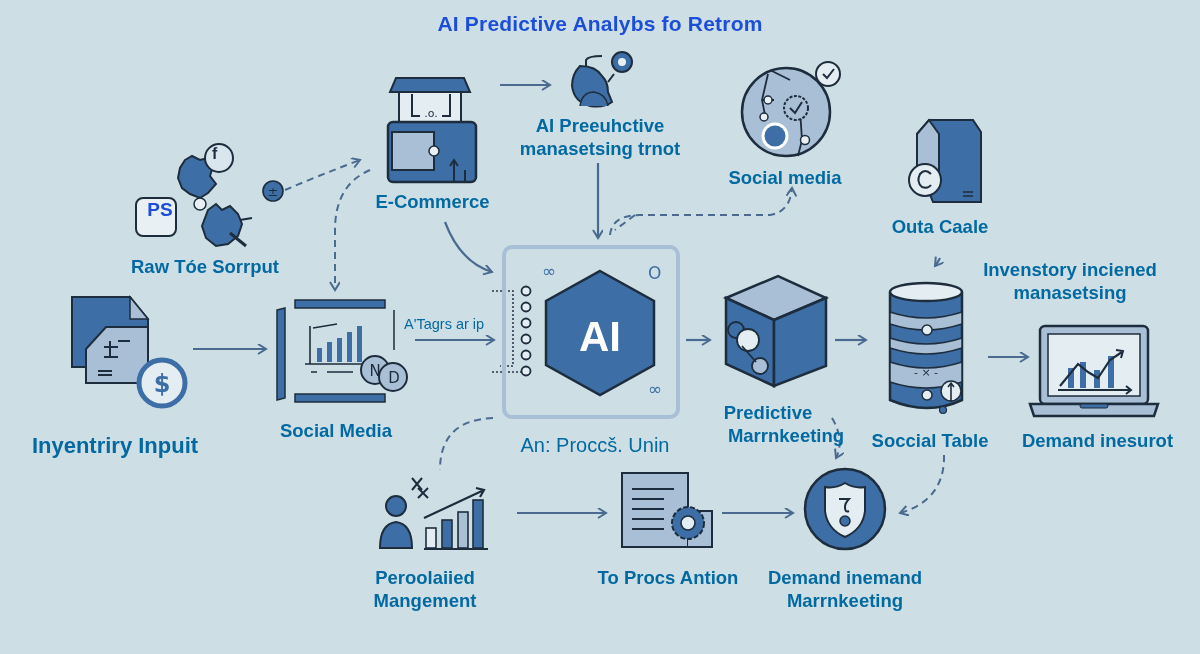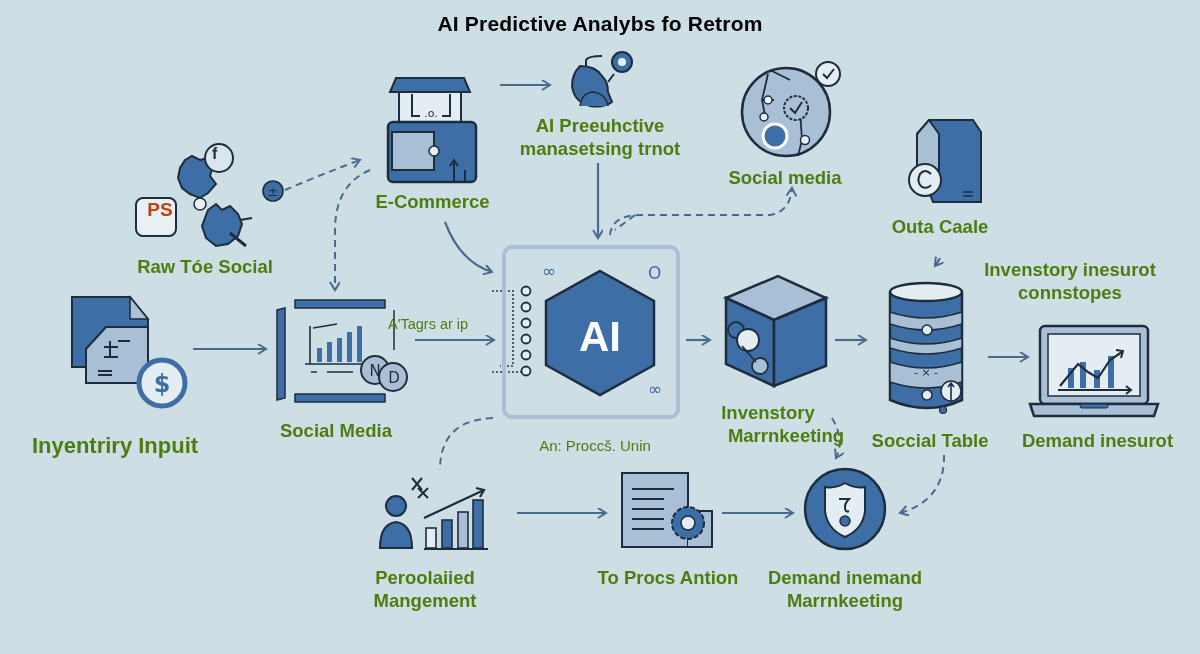--- a/index.html
+++ b/index.html
@@ -4,22 +4,22 @@
 <style>
   html, body { margin:0; padding:0; }
   body {
     width:1200px; height:654px; overflow:hidden;
     background:#cddfe5;
     font-family:"Liberation Sans", "DejaVu Sans", sans-serif;
     color:#1c2a36;
     position:relative;
   }
   .abs { position:absolute; }
-  .title { left:0; width:1200px; top:12px; text-align:center; font-size:21px; font-weight:bold; color:#000000; letter-spacing:0.2px; }
-  .lbl { position:absolute; font-weight:bold; font-size:18.5px; color:#4d7c0f; text-align:center; line-height:23px; white-space:nowrap; }
+  .title { left:0; width:1200px; top:12px; text-align:center; font-size:21px; font-weight:bold; color:#1d4ed8; letter-spacing:0.2px; }
+  .lbl { position:absolute; font-weight:bold; font-size:18.5px; color:#0369a1; text-align:center; line-height:23px; white-space:nowrap; }
   .lbl.sm { font-size:14.5px; font-weight:normal; }
   svg.icon { position:absolute; overflow:visible; }
   svg.wires { position:absolute; left:0; top:0; width:1200px; height:654px; pointer-events:none; }
 </style>
 </head>
 <body>
 
 <div class="abs title">AI Predictive Analybs fo Retrom</div>
 
 <svg class="wires" viewBox="0 0 1200 654">
@@ -64,26 +64,26 @@
     <g fill="#3e6ea6" stroke="#1e2d3d" stroke-width="2">
       <path d="M55,22 L62,18 L70,22 L78,20 L83,28 L80,38 L86,46 L78,55 L70,60 L60,56 L52,50 L48,40 L50,30 Z"></path>
       <path d="M78,72 L86,66 L92,72 L100,68 L108,76 L112,86 L108,98 L98,106 L86,108 L76,100 L72,88 Z"></path>
     </g>
     <circle cx="89" cy="20" r="14" fill="#d9e6ee" stroke="#1e2d3d" stroke-width="2"></circle>
     <circle cx="70" cy="66" r="6" fill="#e8f0f4" stroke="#1e2d3d" stroke-width="1.5"></circle>
     <line x1="100" y1="95" x2="116" y2="108" stroke="#1e2d3d" stroke-width="3"></line>
     <line x1="110" y1="82" x2="122" y2="80" stroke="#1e2d3d" stroke-width="2"></line>
   </svg>
   <span class="abs" style="left:212px;top:145px;font-size:16px;color:#1e2d3d;font-weight:bold">f</span>
-  <span class="abs" style="left:140px;top:199px;width:40px;text-align:center;font-size:19px;font-weight:bold;color:#c2410c">PS</span>
+  <span class="abs" style="left:140px;top:199px;width:40px;text-align:center;font-size:19px;font-weight:bold;color:#1d4ed8">PS</span>
   <svg class="icon" style="left:262px;top:180px" width="22" height="22" viewBox="0 0 22 22">
     <circle cx="11" cy="11" r="10" fill="#3e6ea6" stroke="#1e2d3d" stroke-width="1.6"></circle>
     <text x="11" y="15.5" font-size="13" text-anchor="middle" fill="#1e2d3d" font-family="DejaVu Sans, sans-serif">±</text>
   </svg>
-  <div class="lbl" style="left:110px;top:255px;width:190px">Raw Tóe  Social</div>
+  <div class="lbl" style="left:110px;top:255px;width:190px">Raw Tóe  Sorrput</div>
 </div>
 
 <div>
   <svg class="icon" style="left:388px;top:78px" width="92" height="106" viewBox="0 0 92 106">
     <path d="M8,0 L76,0 L82,14 L2,14 Z" fill="#3e6ea6" stroke="#1e2d3d" stroke-width="2"></path>
     <rect x="11" y="14" width="62" height="30" fill="#e3edf2" stroke="#1e2d3d" stroke-width="2"></rect>
     <path d="M24,16 L24,38 L32,38 M62,16 L62,38 L54,38" stroke="#1e2d3d" stroke-width="2" fill="none"></path>
     <text x="43" y="39" font-size="11" text-anchor="middle" fill="#1e2d3d" font-family="DejaVu Sans, sans-serif">.o.</text>
     <rect x="0" y="44" width="88" height="60" rx="5" fill="#3e6ea6" stroke="#1e2d3d" stroke-width="2.5"></rect>
     <rect x="4" y="54" width="42" height="38" fill="#a9bfd6" stroke="#1e2d3d" stroke-width="2"></rect>
@@ -159,53 +159,53 @@
     <rect x="80" y="26" width="5" height="36" fill="#3e6ea6"></rect>
     <path d="M34,72 L40,72 M50,72 L76,72" stroke="#1e2d3d" stroke-width="1.5"></path>
     <circle cx="98" cy="70" r="14" fill="#a9bfd6" stroke="#1e2d3d" stroke-width="2"></circle>
     <circle cx="116" cy="77" r="14" fill="#a9bfd6" stroke="#1e2d3d" stroke-width="2"></circle>
     <text x="98" y="76" font-size="15" text-anchor="middle" fill="#1e2d3d" font-family="DejaVu Sans, sans-serif">N</text>
     <text x="117" y="83" font-size="15" text-anchor="middle" fill="#1e2d3d" font-family="DejaVu Sans, sans-serif">D</text>
   </svg>
   <div class="lbl" style="left:262px;top:419px;width:148px">Social Media</div>
 </div>
 
-<div class="lbl sm" style="left:388px;top:313px;width:100px;text-align:left">A'Tagrs ar  ip</div>
+<div class="lbl sm" style="left:404px;top:313px;width:100px;text-align:left">A'Tagrs ar  ip</div>
 
 <div>
   <div class="abs" style="left:502px;top:245px;width:170px;height:166px;border:4px solid #a9bfd6;border-radius:10px;"></div>
   <svg class="icon" style="left:520px;top:255px" width="152" height="150" viewBox="0 0 152 150">
     <text x="22" y="22" font-size="17" fill="#3e6ea6" font-family="DejaVu Sans, sans-serif">∞</text>
     <text x="128" y="24" font-size="17" fill="#3e6ea6" font-family="DejaVu Sans, sans-serif">O</text>
     <text x="128" y="140" font-size="17" fill="#3e6ea6" font-family="DejaVu Sans, sans-serif">∞</text>
     <polygon points="80,16 134,46 134,110 80,140 26,110 26,46" fill="#3e6ea6" stroke="#1e2d3d" stroke-width="2.5"></polygon>
     <text x="80" y="96" font-size="42" font-weight="bold" text-anchor="middle" fill="#ffffff" font-family="Liberation Sans, sans-serif">AI</text>
     <g fill="#e3edf2" stroke="#1e2d3d" stroke-width="1.8">
       <circle cx="6" cy="36" r="4.5"></circle>
       <circle cx="6" cy="52" r="4.5"></circle>
       <circle cx="6" cy="68" r="4.5"></circle>
       <circle cx="6" cy="84" r="4.5"></circle>
       <circle cx="6" cy="100" r="4.5"></circle>
       <circle cx="6" cy="116" r="4.5"></circle>
     </g>
   </svg>
-  <div class="lbl sm" style="left:520px;top:434px;width:150px;font-size:15px">An: Proccš. Unin</div>
+  <div class="lbl sm" style="left:520px;top:434px;width:150px;font-size:20px">An: Proccš. Unin</div>
 </div>
 
 <div>
   <svg class="icon" style="left:720px;top:270px" width="112" height="120" viewBox="0 0 112 120">
     <path d="M6,28 L58,6 L106,28 L54,50 Z" fill="#a9bfd6" stroke="#1e2d3d" stroke-width="2.5"></path>
     <path d="M6,28 L54,50 L54,116 L6,94 Z" fill="#3e6ea6" stroke="#1e2d3d" stroke-width="2.5"></path>
     <path d="M54,50 L106,28 L106,96 L54,116 Z" fill="#3e6ea6" stroke="#1e2d3d" stroke-width="2.5"></path>
     <circle cx="16" cy="60" r="8" fill="#3e6ea6" stroke="#1e2d3d" stroke-width="1.8"></circle>
     <circle cx="28" cy="70" r="11" fill="#e3edf2" stroke="#1e2d3d" stroke-width="1.8"></circle>
     <circle cx="40" cy="96" r="8" fill="#a9bfd6" stroke="#1e2d3d" stroke-width="1.8"></circle>
     <path d="M22,76 L36,92" stroke="#1e2d3d" stroke-width="1.8"></path>
   </svg>
-  <div class="lbl" style="left:698px;top:401px;width:140px">Invenstory</div>
+  <div class="lbl" style="left:698px;top:401px;width:140px">Predictive</div>
   <div class="lbl" style="left:716px;top:424px;width:140px">Marrnkeeting</div>
 </div>
 
 <div>
   <svg class="icon" style="left:888px;top:282px" width="80" height="138" viewBox="0 0 80 138">
     <path d="M2,10 L2,118 Q40,134 74,118 L74,10" fill="#3e6ea6" stroke="#1e2d3d" stroke-width="2.5"></path>
     <ellipse cx="38" cy="10" rx="36" ry="9" fill="#e3edf2" stroke="#1e2d3d" stroke-width="2.5"></ellipse>
     <path d="M2,30 Q38,42 74,30 L74,42 Q38,54 2,42 Z" fill="#a9bfd6" stroke="#1e2d3d" stroke-width="1.5"></path>
     <path d="M2,56 Q38,68 74,56 L74,66 Q38,78 2,66 Z" fill="#a9bfd6" stroke="#1e2d3d" stroke-width="1.5"></path>
     <path d="M2,80 Q38,92 74,80 L74,100 Q38,112 2,100 Z" fill="#a9bfd6" stroke="#1e2d3d" stroke-width="1.5"></path>
@@ -213,22 +213,22 @@
     <circle cx="39" cy="113" r="5" fill="#e3edf2" stroke="#1e2d3d" stroke-width="1.5"></circle>
     <text x="38" y="94" font-size="11" text-anchor="middle" fill="#1e2d3d" font-family="DejaVu Sans, sans-serif">-  ×  -</text>
     <circle cx="63" cy="109" r="10" fill="#e3edf2" stroke="#1e2d3d" stroke-width="1.5"></circle>
     <path d="M63,102 L63,120 M60,105 L63,101 L66,105" stroke="#1e2d3d" stroke-width="1.6" fill="none"></path>
     <circle cx="55" cy="128" r="3.5" fill="#3e6ea6" stroke="#1e2d3d" stroke-width="1.2"></circle>
   </svg>
   <div class="lbl" style="left:862px;top:429px;width:136px">Soccial Table</div>
 </div>
 
 <div>
-  <div class="lbl" style="left:960px;top:258px;width:220px">Invenstory inesurot</div>
-  <div class="lbl" style="left:960px;top:281px;width:220px">connstopes</div>
+  <div class="lbl" style="left:960px;top:258px;width:220px">Invenstory inciened</div>
+  <div class="lbl" style="left:960px;top:281px;width:220px">manasetsing</div>
 </div>
 
 <div>
   <svg class="icon" style="left:1030px;top:326px" width="130" height="92" viewBox="0 0 130 92">
     <rect x="10" y="0" width="108" height="78" rx="5" fill="#a9bfd6" stroke="#1e2d3d" stroke-width="2.5"></rect>
     <rect x="18" y="8" width="92" height="62" fill="#e3edf2" stroke="#1e2d3d" stroke-width="1.5"></rect>
     <rect x="38" y="42" width="6" height="20" fill="#3e6ea6"></rect>
     <rect x="50" y="36" width="6" height="26" fill="#3e6ea6"></rect>
     <rect x="64" y="44" width="6" height="18" fill="#3e6ea6"></rect>
     <rect x="78" y="30" width="6" height="32" fill="#3e6ea6"></rect>

